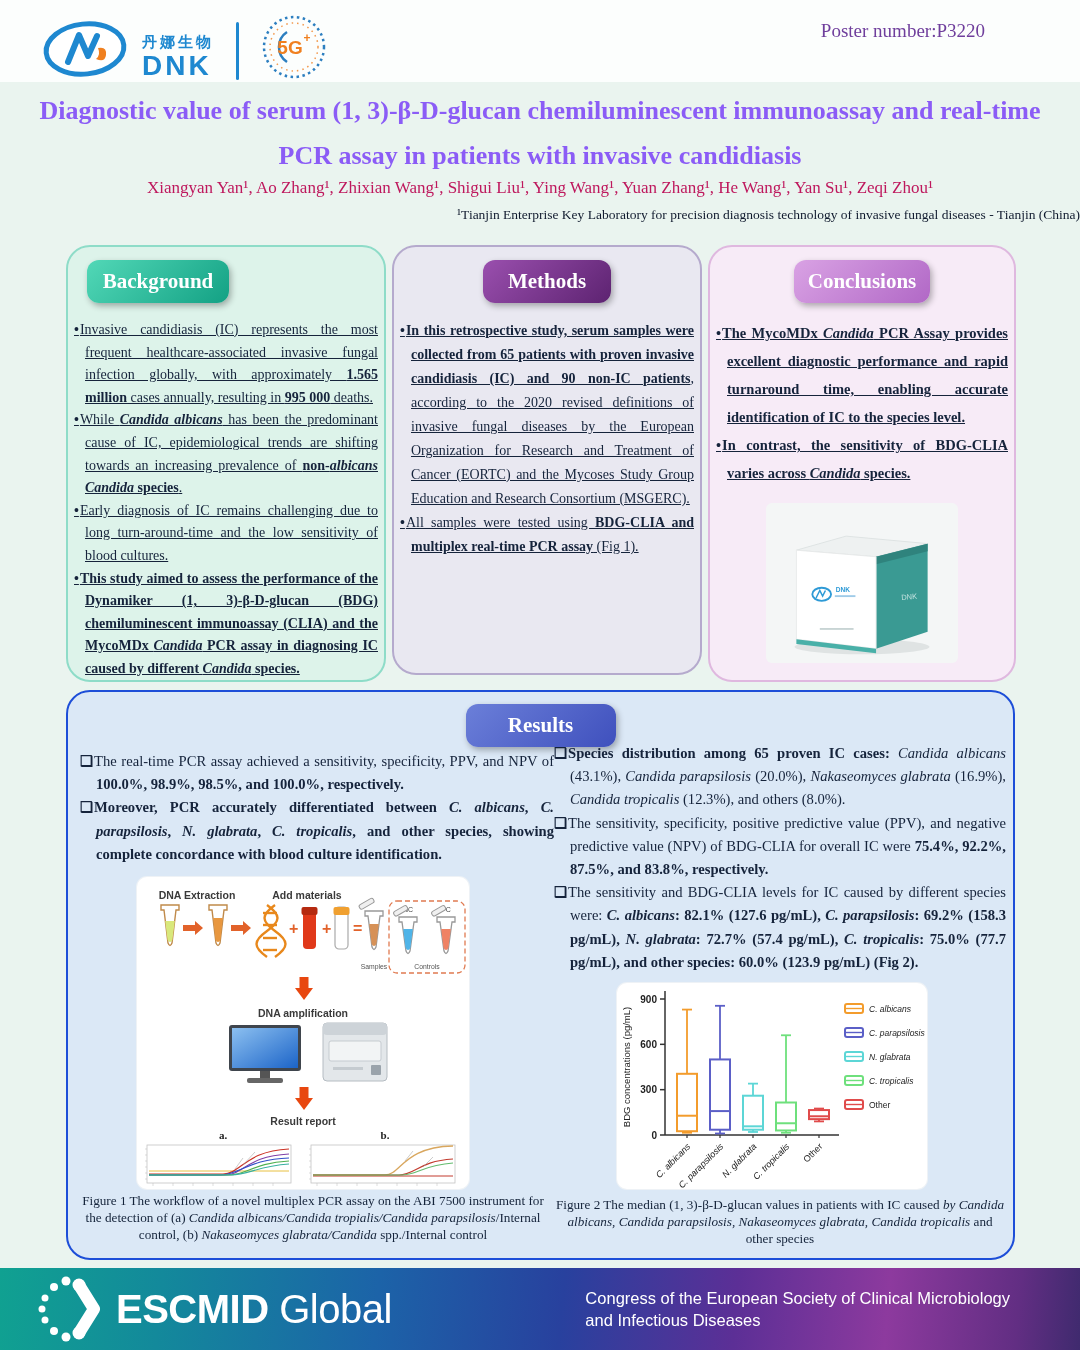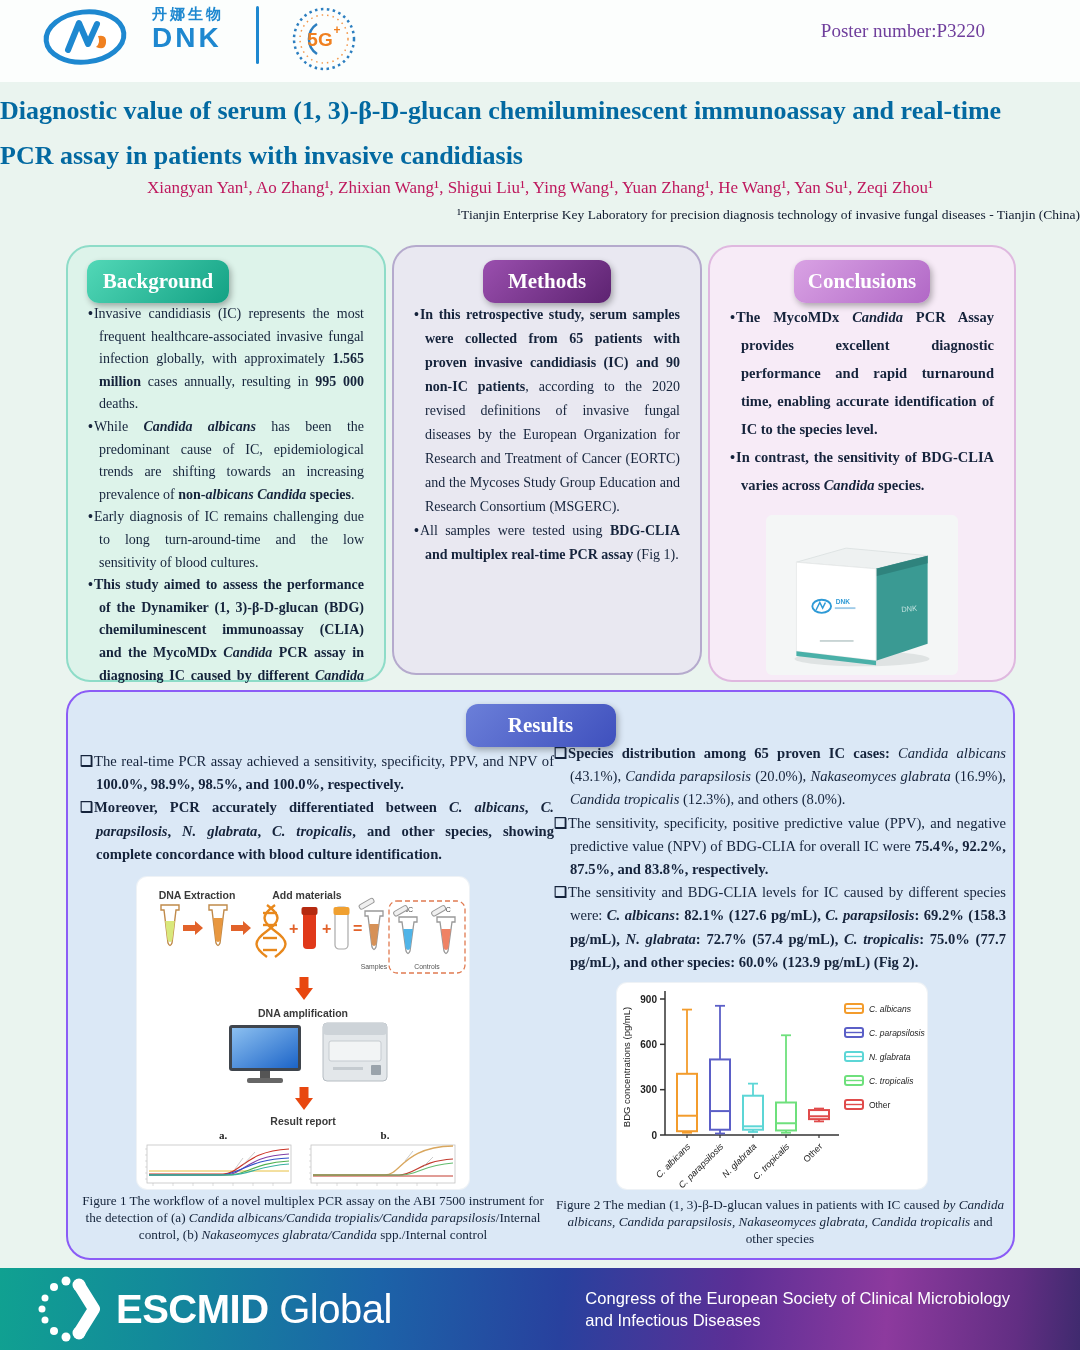--- a/index.html
+++ b/index.html
@@ -1,54 +1,54 @@
 <!DOCTYPE html>
 <html><head>
 <meta charset="utf-8">
 <style>
   html,body{margin:0;padding:0;}
   body{width:1080px;height:1350px;position:relative;background:#eaf4ef;
        font-family:"Liberation Serif",serif;color:#15233b;overflow:hidden;}
   .abs{position:absolute;}
   .topband{left:0;top:0;width:1080px;height:82px;background:#fcfefd;}
   
-  .brand{left:42px;top:6px;height:74px;display:flex;align-items:flex-start;gap:24px;}
+  .brand{left:42px;top:6px;height:74px;display:flex;align-items:flex-end;gap:14px;}
   .brand-txt{display:flex;flex-direction:column;line-height:1;}
   .brand-cn{font-family:"Liberation Sans",sans-serif;font-size:15px;color:#1e88d0;letter-spacing:3px;font-weight:bold;}
   .brand-en{font-family:"Liberation Sans",sans-serif;font-size:28px;color:#1e88d0;font-weight:bold;letter-spacing:3px;margin-top:3px;}
   .brand-div{width:3px;height:58px;background:#1e88d0;margin:0 8px;border-radius:2px;}
   .poster-number{right:95px;top:20px;font-size:19px;color:#6f3e9c;}
   
-  .title{left:0;top:88px;width:100%;text-align:left;font-size:26px;font-weight:bold;
-         color:#0369a1;line-height:45px;}
+  .title{left:0;top:88px;width:100%;text-align:center;font-size:26px;font-weight:bold;
+         color:#8b5cf6;line-height:45px;}
   .authors{left:0;top:178px;width:100%;text-align:center;font-size:17px;color:#be185d;}
   .affiliation{left:0;top:207px;width:100%;text-align:right;font-size:13.5px;color:#101a2e;}
   
   .panel{position:absolute;top:245px;border-radius:24px;box-sizing:border-box;}
   #p-bg{left:66px;width:320px;height:437px;background:#ddf3ea;border:2px solid #8edcc8;}
   #p-me{left:392px;width:310px;height:430px;background:#e9e8f1;border:2px solid #b5aacd;}
   #p-co{left:708px;width:308px;height:437px;background:#f7ebf7;border:2px solid #dfb8df;}
   .pill{display:block;font-weight:bold;color:#fff;font-size:21px;padding:9px 0;text-align:center;
         border-radius:12px;box-shadow:2px 3px 6px rgba(0,0,0,.3);margin:13px auto 0;}
   .pill-bg{width:142px;background:linear-gradient(135deg,#52d8b7,#13a184);margin-left:19px;}
   .pill-me{width:128px;background:linear-gradient(135deg,#9a4fae,#5d2371);}
   .pill-co{width:136px;background:linear-gradient(135deg,#d9a2e4,#b168c6);}
   .pill-res{width:150px;background:linear-gradient(135deg,#6b7fd9,#3f50bd);position:absolute;left:50%;
             transform:translateX(-50%);top:12px;margin:0;}
-  .panel-body{margin-top:0;padding:0 20px;text-align:justify;}
+  .panel-body{margin-top:16px;padding:0 6px;text-align:justify;text-decoration:underline;}
   #p-bg .panel-body{font-size:14px;line-height:22.6px;}
   #p-me .panel-body{font-size:14px;line-height:24px;}
   #p-co .panel-body{font-size:14.5px;line-height:28px;}
   p.bullet{margin:0;padding-left:11px;text-indent:-11px;}
   p.rbullet{margin:0;padding-left:16px;text-indent:-16px;}
   .marker{margin-right:1px;}
   .b{font-weight:bold;}
   .i{font-style:italic;}
   
-  #p-res{left:66px;top:690px;width:949px;height:570px;background:#dbe8f6;border:2px solid #8b5cf6;
+  #p-res{left:66px;top:690px;width:949px;height:570px;background:#dbe8f6;border:2px solid #1d4ed8;
          border-radius:24px;position:absolute;box-sizing:border-box;}
   .rcol{position:absolute;text-align:justify;font-size:14.6px;line-height:23.2px;}
   #rcol-left{left:12px;top:58px;width:474px;}
   #rcol-right{left:486px;top:50px;width:452px;}
   .figbox{position:absolute;background:#fff;border-radius:10px;box-shadow:0 0 0 1px #eef2f6;}
   #fig1{left:69px;top:185px;width:332px;height:312px;}
   #fig2{left:549px;top:291px;width:310px;height:206px;}
   .caption{position:absolute;text-align:center;font-size:13.2px;line-height:17px;color:#14233a;}
   #cap1{left:6px;top:500px;width:478px;}
   #cap2{left:486px;top:504px;width:452px;}

